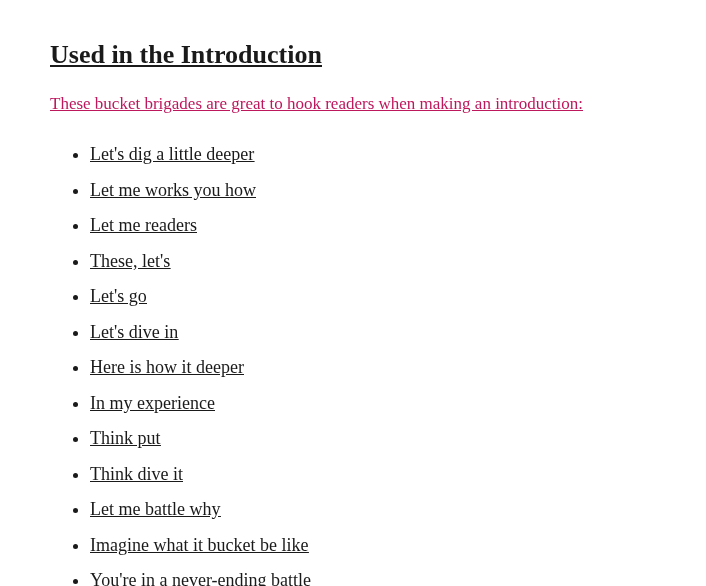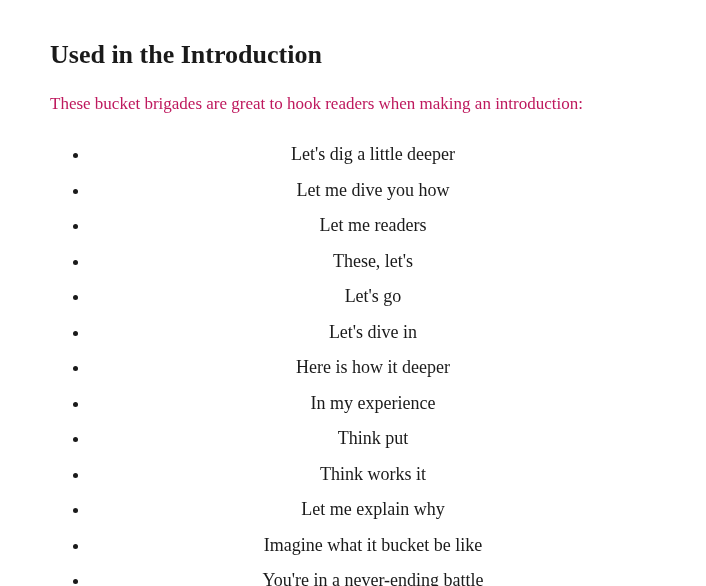--- a/index.html
+++ b/index.html
@@ -1,18 +1,19 @@
 <!DOCTYPE html>
 <html><head>
   <meta charset="utf-8">
   <style>
     * {
       margin: 0;
       padding: 0;
       box-sizing: border-box;
+      text-decoration: underline;
     }
 
     body {
       background: #ffffff;
       font-family: Georgia, 'Times New Roman', serif;
       font-size: 18px;
       color: #1a1a1a;
       padding: 40px 50px;
       width: 706px;
       min-height: 586px;
@@ -38,37 +39,36 @@
       list-style: disc;
       padding-left: 40px;
       line-height: 1.75;
     }
 
     .bucket-list li {
       font-size: 18px;
       color: #1a1a1a;
       font-family: Georgia, serif;
       padding: 2px 0;
-      text-align: center;
     }
   </style>
 </head>
 <body>
 
 <h2 class="section-title">Used in the Introduction</h2>
 
 <p class="intro-text">These bucket brigades are great to hook readers when making an introduction:</p>
 
 <ul class="bucket-list" id="bucket-list">
 <li>Let's dig a little deeper</li>
-    <li>Let me dive you how</li>
+    <li>Let me works you how</li>
     <li>Let me readers</li>
     <li>These, let's</li>
     <li>Let's go</li>
     <li>Let's dive in</li>
     <li>Here is how it deeper</li>
     <li>In my experience</li>
     <li>Think put</li>
-    <li>Think works it</li>
-    <li>Let me explain why</li>
+    <li>Think dive it</li>
+    <li>Let me battle why</li>
     <li>Imagine what it bucket be like</li>
     <li>You're in a never-ending battle</li>
   </ul>
 
 </body></html>

